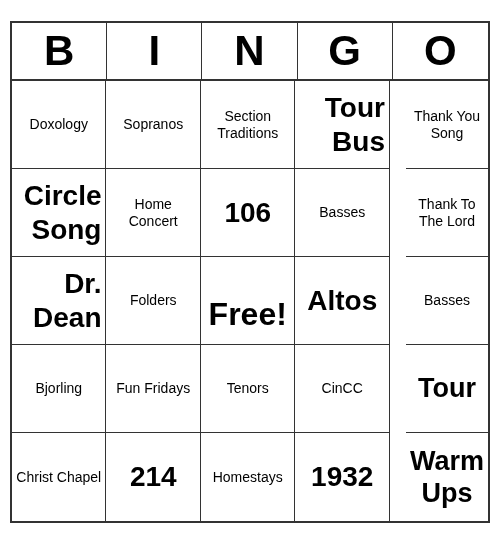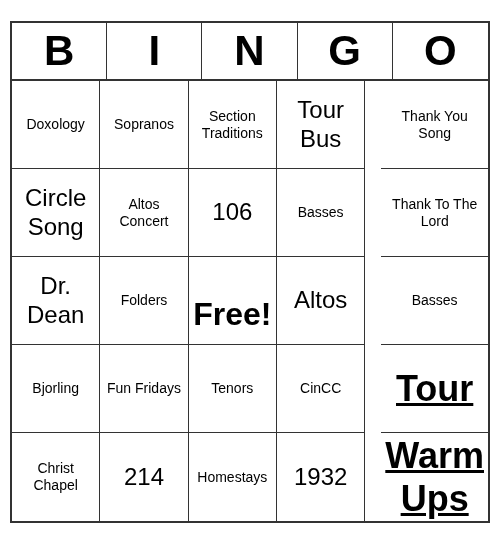--- a/index.html
+++ b/index.html
@@ -48,27 +48,27 @@
       line-height: 1.2;
     }
     .bingo-cell:nth-child(5n) {
       border-right: none;
       margin-left: 16px;
     }
     .bingo-cell:nth-child(n+21) {
       border-bottom: none;
     }
     .large-text {
-      font-size: 24px;
-      font-weight: normal;
+      font-size: 28px;
+      font-weight: bold;
+      text-align: right;
     }
     .xl-text {
-      font-size: 36px;
+      font-size: 27px;
       font-weight: bold;
-      text-decoration: underline;
     }
     .free-text {
       font-size: 32px;
       font-weight: bold;
       margin-top: 28px;
     }
   </style>
 </head>
 <body>
 
@@ -93,21 +93,21 @@
       <div class="bingo-cell">
         <span class="large-text">Tour Bus</span>
       </div>
       <div class="bingo-cell">
         <span>Thank You Song</span>
       </div>
       <div class="bingo-cell">
         <span class="large-text">Circle Song</span>
       </div>
       <div class="bingo-cell">
-        <span>Altos Concert</span>
+        <span>Home Concert</span>
       </div>
       <div class="bingo-cell">
         <span class="large-text">106</span>
       </div>
       <div class="bingo-cell">
         <span>Basses</span>
       </div>
       <div class="bingo-cell">
         <span>Thank To The Lord</span>
       </div>

